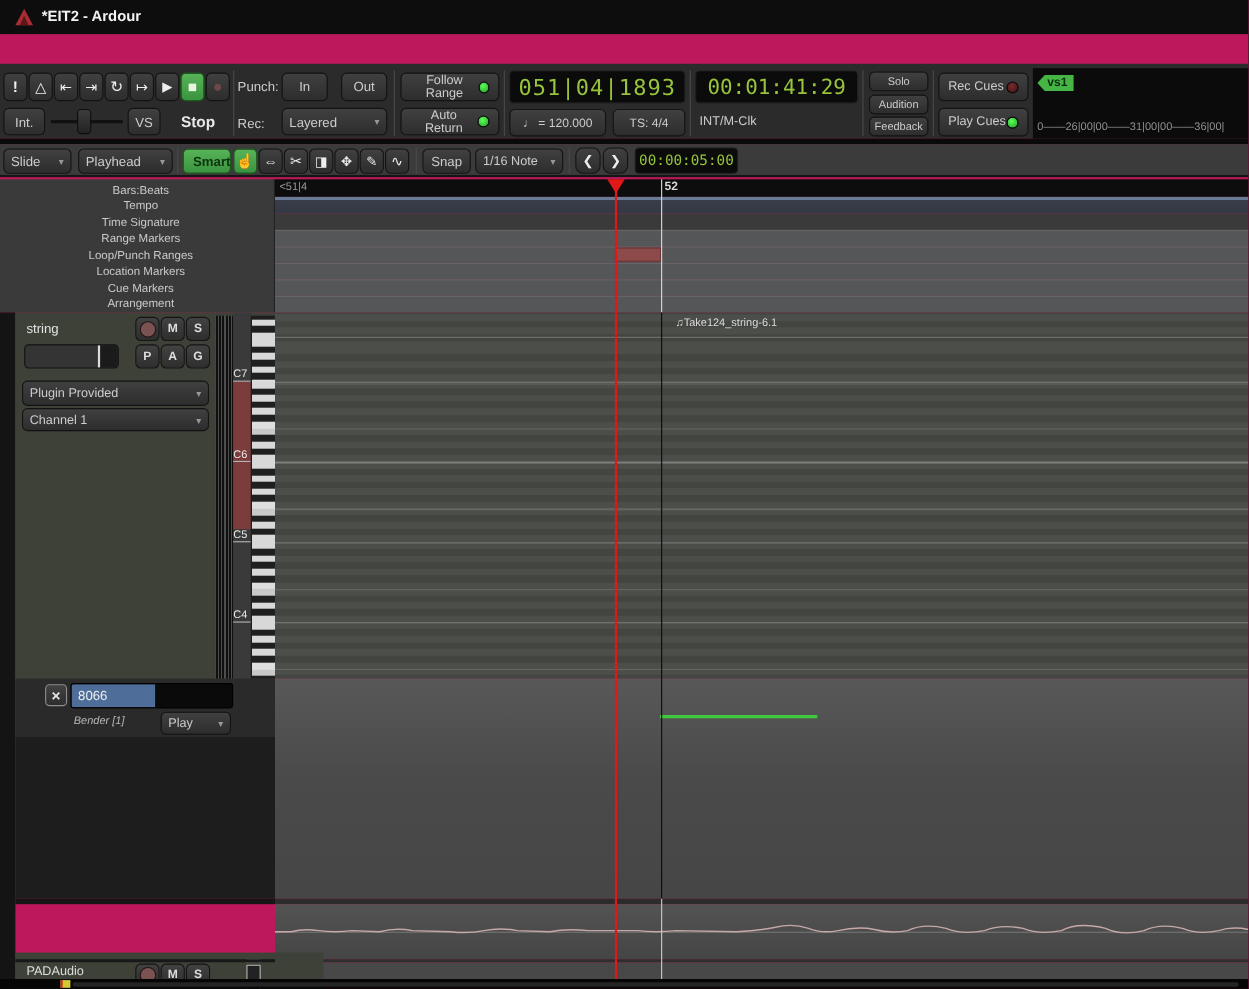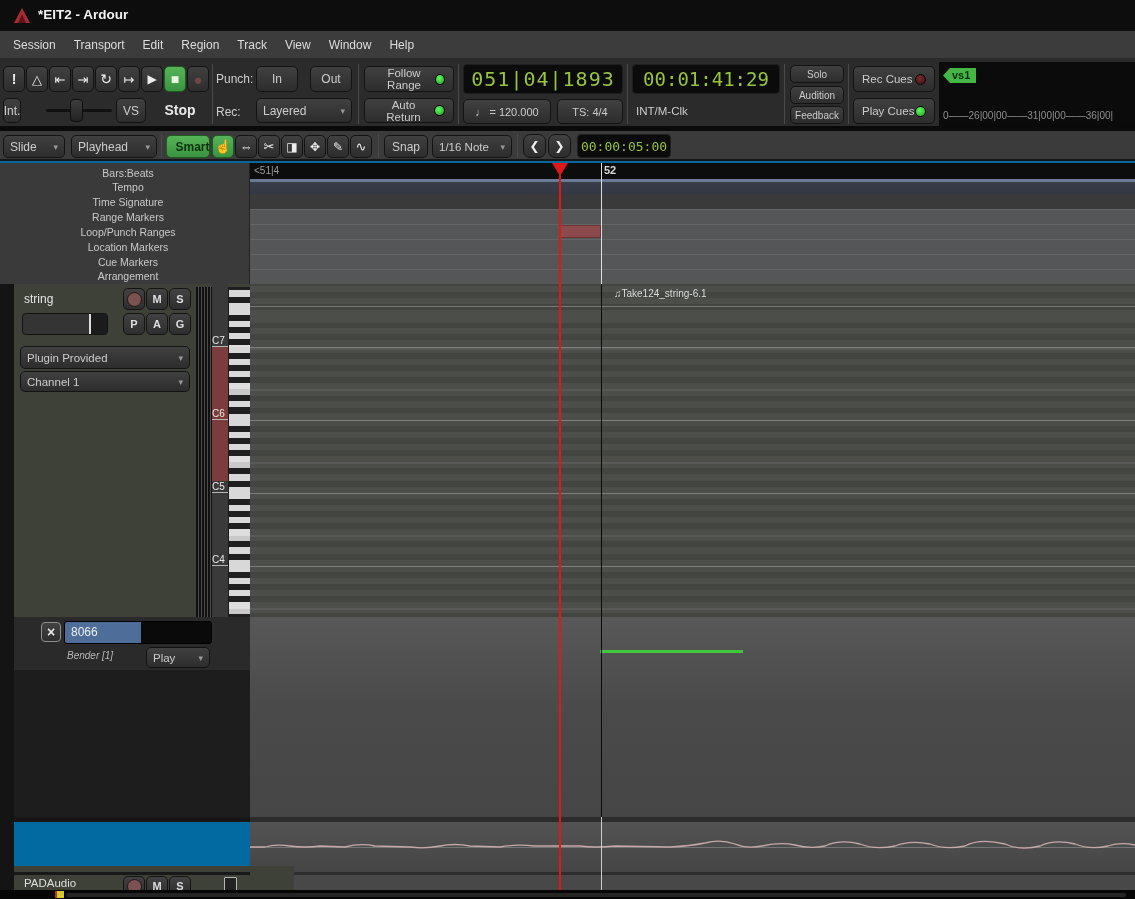--- a/index.html
+++ b/index.html
@@ -1,16 +1,16 @@
 <!DOCTYPE html>
 <html><head>
 <meta charset="utf-8">
 <style>
   html,body{margin:0;padding:0;background:#1a1a1a;}
-  #app{position:relative;width:1135px;height:899px;background:#0369a1;overflow:hidden;
+  #app{position:relative;width:1135px;height:899px;background:#be185d;overflow:hidden;
        font-family:"Liberation Sans",sans-serif;color:#ccc;}
   .abs{position:absolute;box-sizing:border-box;}
   .btn{position:absolute;box-sizing:border-box;background:linear-gradient(#404040,#2d2d2d);
        border:1px solid #131313;border-radius:5px;color:#ccc;display:flex;align-items:center;
        justify-content:center;font-size:12px;}
   .btn.small{font-size:10px;}
   .dd{justify-content:space-between;padding:0 6px;}
   .caret{color:#999;font-size:9px;margin-left:6px;}
   .led{width:9px;height:9px;border-radius:50%;border:1px solid #060606;}
   .led.green{background:radial-gradient(circle at 40% 35%,#5dff5d,#1f9e1f);}
@@ -35,30 +35,20 @@
 <div id="app">
 
   <div class="abs" style="left:0;top:0;width:1135px;height:31px;background:#0d0d0d;">
     <svg class="abs" style="left:13px;top:7px;" width="18" height="17" viewBox="0 0 18 17">
       <path d="M1,16 L9,1 L17,16 Z" fill="#a82c34"></path>
       <path d="M5,16 L9,7 L13,16 Z" fill="#5c161c"></path>
     </svg>
     <div class="abs" style="left:38px;top:7px;font-size:13.5px;font-weight:bold;color:#f2f2f2;">*EIT2 - Ardour</div>
   </div>
 
-  <div class="abs" style="left:0;top:31px;width:1135px;height:27px;background:#3c3c3c;display:flex;align-items:center;padding-left:4px;">
-    <span style="padding:0 9px;font-size:12px;color:#ddd;">Session</span>
-    <span style="padding:0 9px;font-size:12px;color:#ddd;">Transport</span>
-    <span style="padding:0 9px;font-size:12px;color:#ddd;">Edit</span>
-    <span style="padding:0 9px;font-size:12px;color:#ddd;">Region</span>
-    <span style="padding:0 9px;font-size:12px;color:#ddd;">Track</span>
-    <span style="padding:0 9px;font-size:12px;color:#ddd;">View</span>
-    <span style="padding:0 9px;font-size:12px;color:#ddd;">Window</span>
-    <span style="padding:0 9px;font-size:12px;color:#ddd;">Help</span>
-  </div>
 
   <div class="abs" style="left:0;top:58px;width:1135px;height:68px;background:#2b2b2b;"></div>
   <div class="abs" style="left:0;top:126px;width:1135px;height:5px;background:#0a0a0a;"></div>
 
   <button class="btn" style="left:3px;top:66px;width:22px;height:26px;">
       <span style="font-weight:bold;font-size:14px;color:#eee;">!</span>
     </button>
   <button class="btn" style="left:26px;top:66px;width:22px;height:26px;">
       <span style="font-size:13px;color:#eee;">△</span>
     </button>
@@ -77,21 +67,21 @@
   <button class="btn" style="left:141px;top:66px;width:22px;height:26px;">
       <span style="font-size:12px;color:#eee;">▶</span>
     </button>
   <button class="btn active-green" style="left:164px;top:66px;width:22px;height:26px;">
       <span style="font-size:14px;color:#e8f5e0;">■</span>
     </button>
   <button class="btn" style="left:187px;top:66px;width:22px;height:26px;">
       <span style="font-size:15px;color:#6e4848;">●</span>
     </button>
 
-  <button class="btn" style="left:3px;top:98px;width:18px;height:25px;">Int.</button>
+  <button class="btn" style="left:3px;top:98px;width:38px;height:25px;">Int.</button>
   <div class="abs" style="left:46px;top:98px;width:66px;height:25px;">
     <div class="abs" style="left:0;top:11px;width:66px;height:3px;background:#111;border-radius:2px;"></div>
     <div class="abs" style="left:24px;top:1px;width:13px;height:23px;background:linear-gradient(#3d3d3d,#232323);border:1px solid #0e0e0e;border-radius:4px;"></div>
   </div>
   <button class="btn" style="left:116px;top:98px;width:30px;height:25px;">VS</button>
   <div class="abs" style="left:150px;top:102px;width:60px;text-align:center;font-size:14px;font-weight:bold;color:#e8e8e8;">Stop</div>
 
   <div class="sep" style="left:212px;top:64px;height:60px;"></div>
 
   <div class="abs" style="left:216px;top:72px;font-size:12px;color:#ccc;">Punch:</div>

